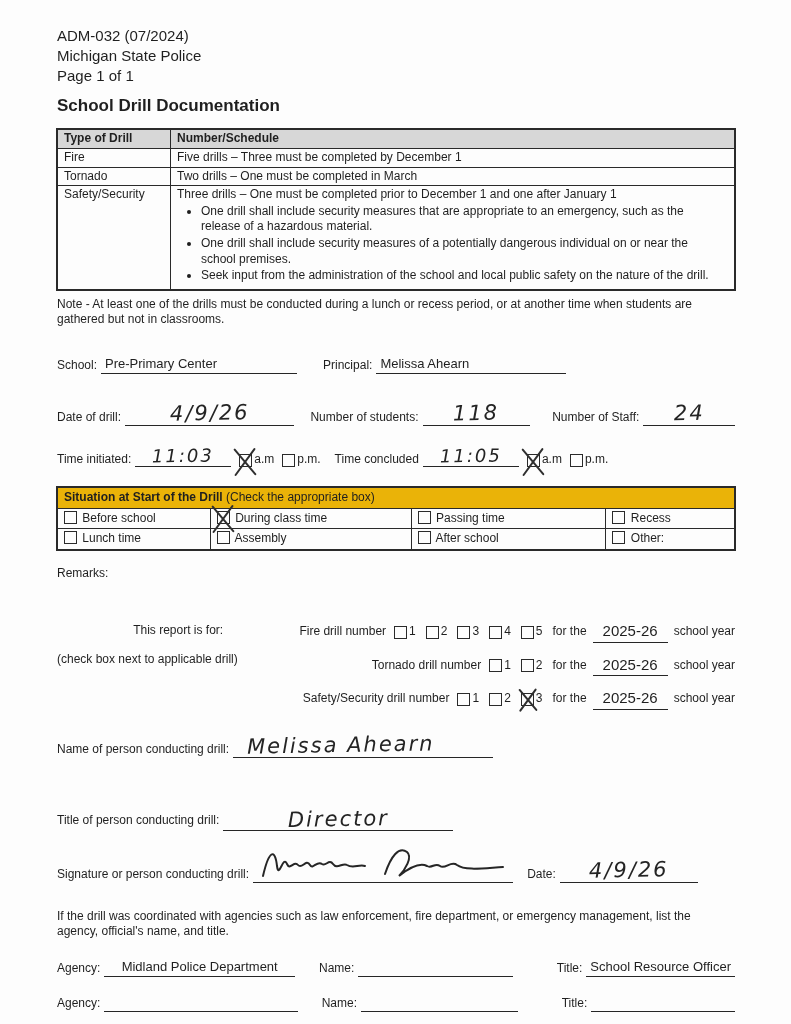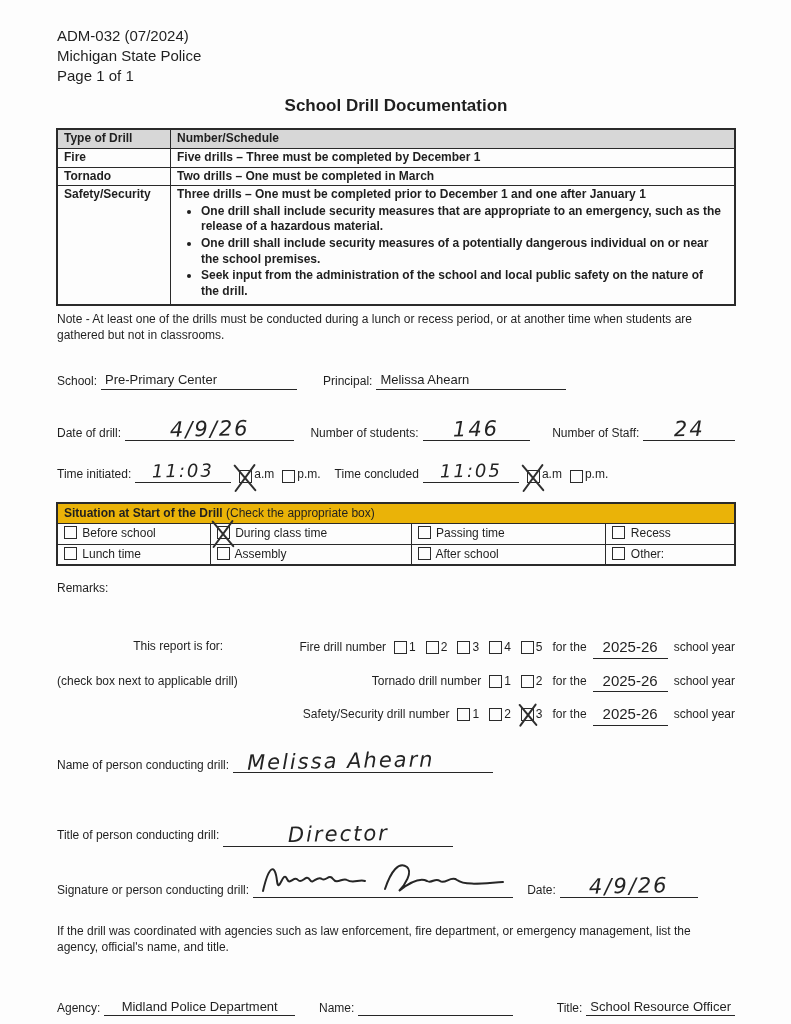--- a/index.html
+++ b/index.html
@@ -2,24 +2,24 @@
 <html><head>
 <meta charset="utf-8">
 <style>
   html,body{margin:0;padding:0;background:#9a9a9a;}
   .page{
     width:791px;height:1024px;background:#fdfdfd;margin:0 auto;position:relative;
     font-family:"Liberation Sans",sans-serif;color:#1f1f1f;box-sizing:border-box;
     padding:26px 56px 0 57px;font-size:12px;line-height:1.3;
   }
   .muted-sm{font-size:15px;line-height:1.32;}
-  .form-title{text-align:center;font-weight:bold;font-size:17px;margin:10px 0 12px 0;}
+  .form-title{text-align:left;font-weight:bold;font-size:17px;margin:10px 0 12px 0;}
 
   table.drill{border-collapse:collapse;width:100%;margin-top:2px;}
-  table.drill th,table.drill td{border:1px solid #2a2a2a;padding:1px 6px;text-align:left;font-weight:bold;vertical-align:top;font-size:12px;}
+  table.drill th,table.drill td{border:1px solid #2a2a2a;padding:1px 6px;text-align:left;font-weight:normal;vertical-align:top;font-size:12px;}
   table.drill thead th{background:#d7d7d7;font-weight:bold;}
   table.drill .col-type{width:100px;}
   table.drill ul{margin:0 0 4px 14px;padding:0 6px 0 10px;}
   table.drill li{margin:1px 0;}
   .outer{outline:1px solid #2a2a2a;}
 
   .note{margin:7px 0 0 0;}
 
   .fieldrow{display:flex;align-items:flex-end;margin-top:26px;}
   .lbl{white-space:nowrap;padding-right:4px;}
@@ -47,21 +47,21 @@
   table.situation{border-collapse:collapse;width:100%;margin-top:20px;}
   table.situation td,table.situation th{border:1px solid #2a2a2a;padding:2px 6px;font-size:12px;text-align:left;}
   table.situation th{background:#eab308;}
   table.situation .c1{width:146px;} table.situation .c2{width:196px;}
   table.situation .c3{width:190px;} table.situation .c4{width:120px;}
 
   .remarks{margin-top:16px;}
 
   .report{display:flex;margin-top:40px;}
   .report-left{width:252px;text-align:center;padding-top:2px;}
-  .report-left .l2{text-align:left;margin-top:19px;white-space:nowrap;}
+  .report-left .l2{text-align:left;margin-top:13px;white-space:nowrap;}
   .report-right{flex:1;}
   .drillrow{display:flex;justify-content:flex-end;align-items:center;margin-bottom:12px;white-space:nowrap;}
   .yearline{display:inline-block;border-bottom:1.4px solid #262626;font-size:15px;padding:0 10px 1px 10px;margin:0 6px;}
   .numlbl{margin-right:2px;}
 
   .longline{display:flex;align-items:flex-end;}
   .sig-wrap{position:relative;display:inline-block;}
   .sig-svg{position:absolute;left:6px;bottom:-6px;}
 
   .agencyrow{display:flex;align-items:flex-end;margin-top:19px;}
@@ -116,21 +116,21 @@
     <span class="lbl">School:</span>
     <span class="uline typed" style="width:196px;text-align:left;">Pre-Primary Center</span>
     <span class="lbl" style="margin-left:26px;">Principal:</span>
     <span class="uline typed" style="width:190px;text-align:left;">Melissa Ahearn</span>
   </div>
 
   <div class="fieldrow" style="margin-top:30px;">
     <span class="lbl">Date of drill:</span>
     <span class="uline" style="width:170px;text-align:center;"><span class="hand">4/9/26</span></span>
     <span class="lbl" style="margin-left:16px;">Number of students:</span>
-    <span class="uline" style="width:108px;text-align:center;"><span class="hand">146</span></span>
+    <span class="uline" style="width:108px;text-align:center;"><span class="hand">118</span></span>
     <span class="lbl" style="margin-left:22px;">Number of Staff:</span>
     <span class="uline" style="width:92px;text-align:center;"><span class="hand">24</span></span>
   </div>
 
   <div class="fieldrow" style="margin-top:22px;">
     <span class="lbl">Time initiated:</span>
     <span class="uline" style="width:96px;text-align:center;"><span class="hand small">11:03</span></span>
     <span class="cb big checked">
         <span class="box"></span>
         <span class="xmark"></span>
@@ -262,21 +262,21 @@
       </svg>
     </span>
     <span class="lbl" style="margin-left:14px;">Date:</span>
     <span class="uline" style="width:138px;text-align:center;"><span class="hand">4/9/26</span></span>
   </div>
 
   <p style="margin:26px 0 0 0;">If the drill was coordinated with agencies such as law enforcement, fire department, or emergency management, list the agency, official's name, and title.</p>
 
   <div class="agencyrow">
     <span class="lbl">Agency:</span>
-    <span class="uline typed" style="width:210px;text-align:center;margin-top:24px;">Midland Police Department</span>
+    <span class="uline typed" style="width:210px;text-align:center;">Midland Police Department</span>
     <span class="lbl" style="margin-left:24px;">Name:</span>
     <span class="uline" style="width:170px;"></span>
     <span class="lbl" style="margin-left:44px;">Title:</span>
     <span class="uline typed" style="width:156px;white-space:nowrap;">School Resource Officer</span>
   </div>
   <div class="agencyrow">
     <span class="lbl">Agency:</span>
     <span class="uline" style="width:210px;"></span>
     <span class="lbl" style="margin-left:24px;">Name:</span>
     <span class="uline" style="width:170px;"></span>

